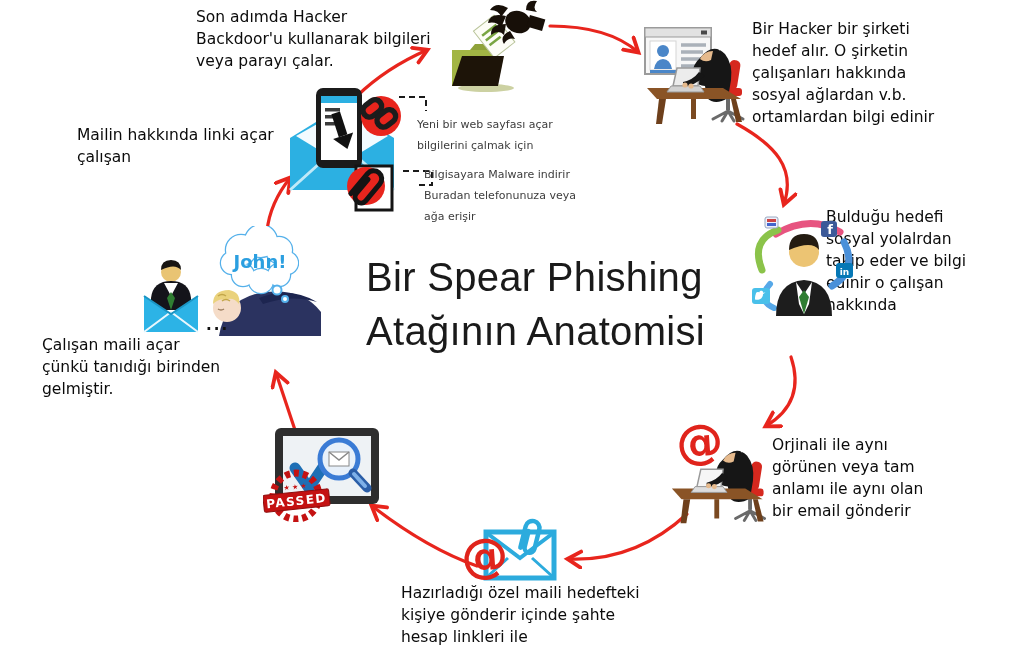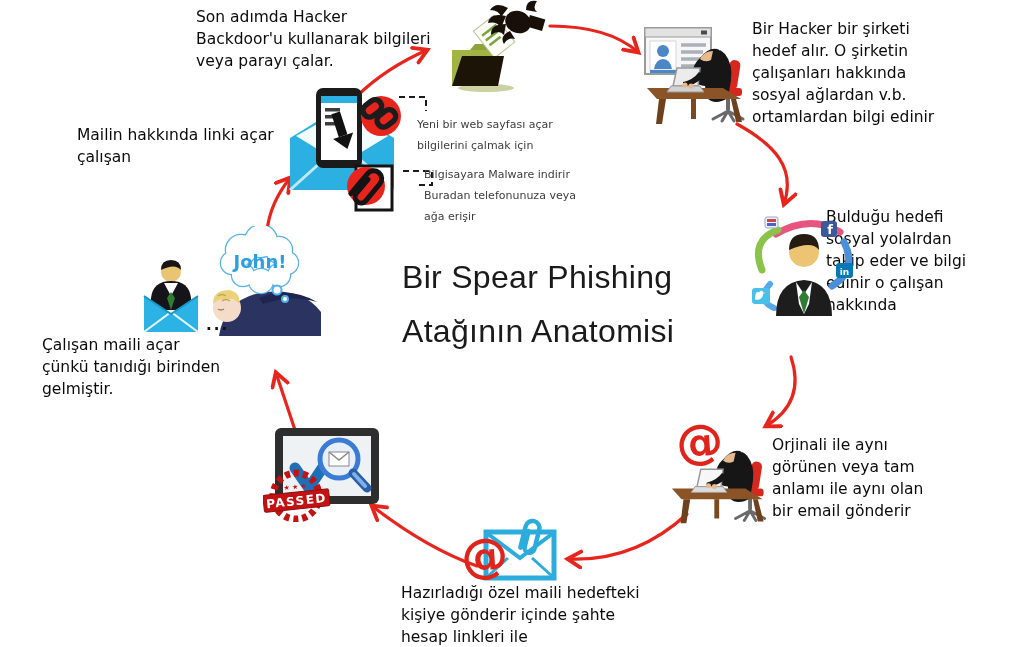--- a/index.html
+++ b/index.html
@@ -1,21 +1,21 @@
 <!DOCTYPE html>
 <html><head>
 <meta charset="utf-8">
 <style>
   html,body { margin:0; padding:0; background:#fff; }
   .canvas { position:relative; width:1024px; height:647px; background:#ffffff; overflow:hidden;
             font-family:"DejaVu Sans", sans-serif; }
   .label { position:absolute; white-space:pre-line; font-size:15.5px; line-height:22px; color:#0b0b0b; }
   .note  { position:absolute; white-space:pre-line; font-size:11px; line-height:21px; color:#3d3d3d; }
   .title { position:absolute; white-space:pre-line; font-family:"Liberation Sans", sans-serif;
-           font-size:32px; line-height:54px; color:#1a1a1a; letter-spacing:.3px;margin-left:36px; }
+           font-size:40px; line-height:54px; color:#1a1a1a; letter-spacing:.3px; }
   .icon  { position:absolute; }
   .at    { position:absolute; font-weight:bold; color:#e0241c; font-size:47px; line-height:1;
            transform:rotate(-4deg); }
   .dots  { position:absolute; font-size:15px; font-weight:bold; letter-spacing:2px; color:#111; }
   .overlay { position:absolute; left:0; top:0; pointer-events:none; }
   .arrow { fill:none; stroke:#e8251d; stroke-width:3.2; stroke-linecap:round; }
   .dash  { fill:none; stroke:#1a1a1a; stroke-width:2; stroke-dasharray:6 4; }
   svg text { font-family:"DejaVu Sans", sans-serif; }
 </style>
 </head>

